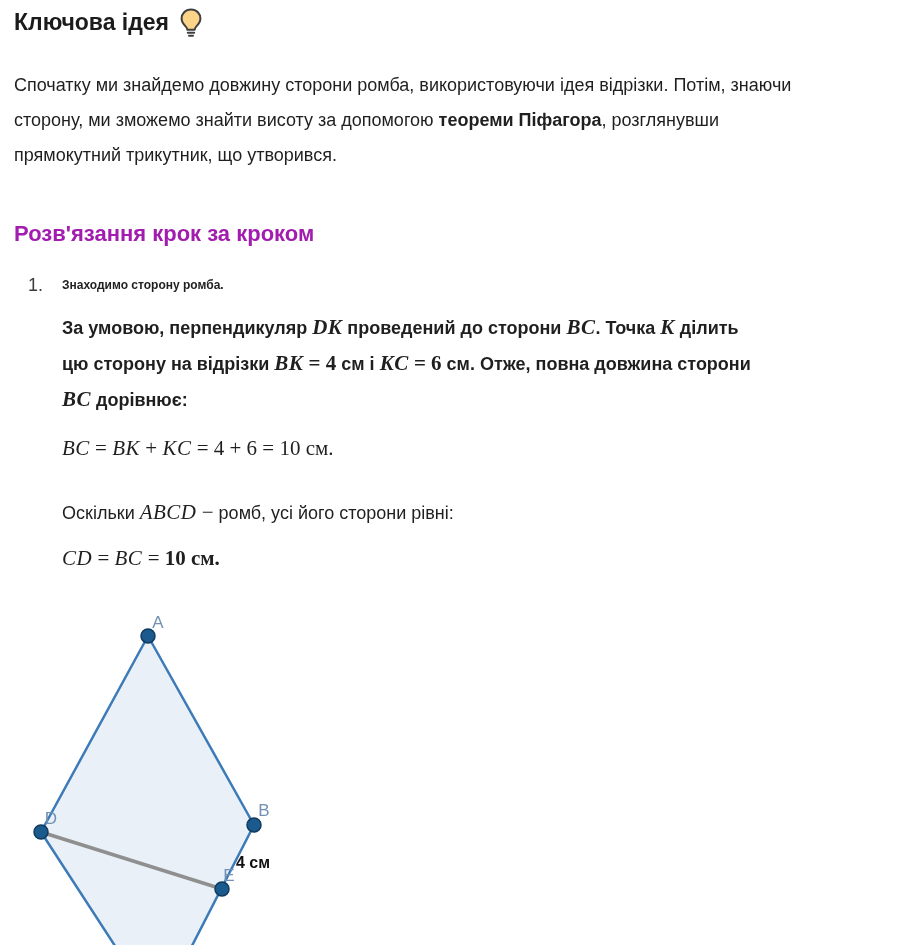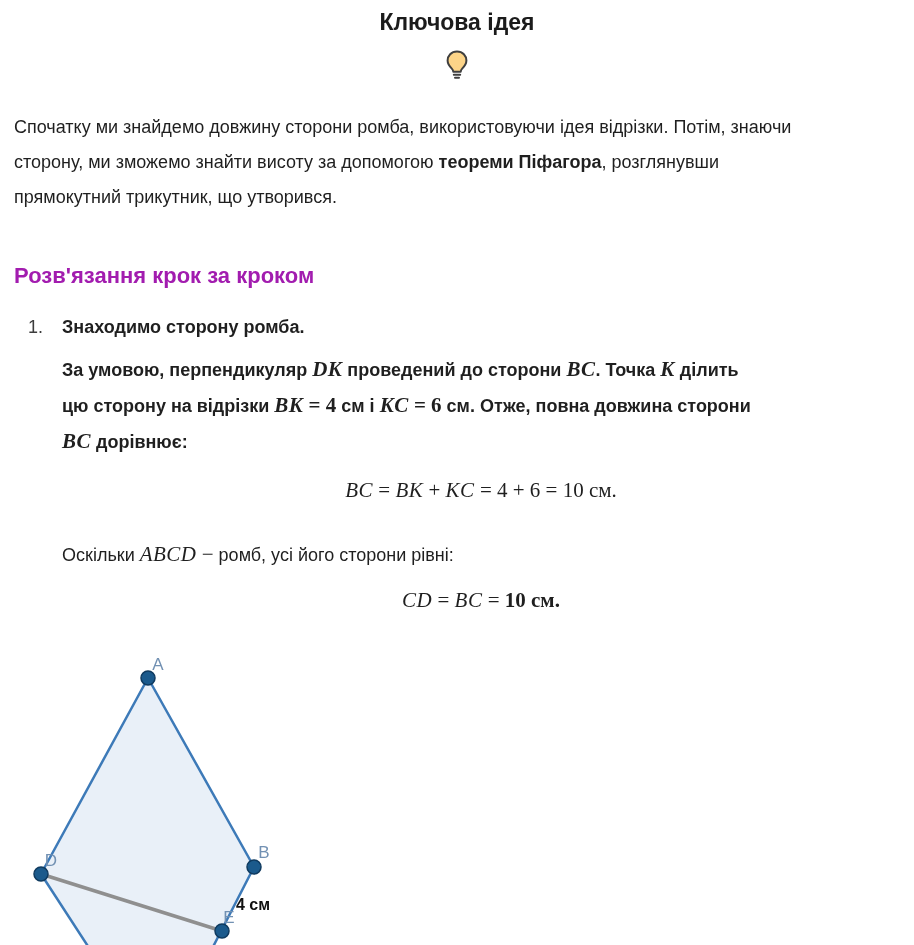--- a/index.html
+++ b/index.html
@@ -7,54 +7,54 @@
     width:914px;height:945px;overflow:hidden;
     background:#ffffff;color:#1f1f1f;
     font-family:"Liberation Sans",sans-serif;
     -webkit-font-smoothing:antialiased;
   }
   .content{padding:0 14px;}
 
   .key-idea-heading{
     margin:0;padding-top:6px;
     display:flex;align-items:center;gap:10px;
-    font-size:23px;font-weight:700;line-height:32px;color:#1b1b1b;flex-direction:column;
+    font-size:23px;font-weight:700;line-height:32px;color:#1b1b1b;
   }
   .bulb{flex:0 0 auto;margin-top:2px;}
 
   .intro{
     margin:30px 0 0;
     font-size:18px;line-height:35px;max-width:780px;
   }
   .run-bold{font-weight:700;text-align:right;}
 
   .solution-heading{
     margin:46px 0 0;
     font-size:22px;font-weight:700;line-height:30px;color:#a21caf;
   }
 
   .step{display:flex;margin-top:24px;}
   .step-number{
     flex:0 0 34px;margin-left:14px;
     font-size:18px;line-height:24px;color:#3c3c3c;
   }
   .step-body{flex:1 1 auto;min-width:0;}
-  .step-title{font-size:18px;font-weight:700;line-height:24px;}
+  .step-title{font-size:12px;font-weight:700;line-height:24px;}
 
   .step-para{
     margin:13px 0 0;
     font-size:18px;line-height:36px;max-width:705px;font-weight:bold;
   }
   .run-math{
     font-family:"Liberation Serif",serif;
     font-size:21px;line-height:1;white-space:pre-wrap;
   }
   .run-math i{font-style:italic;letter-spacing:0.5px;}
   .run-math-bold{font-weight:700;}
-  .formula-line{margin:16px 0 0;font-size:18px;line-height:30px;text-align:center;}
+  .formula-line{margin:16px 0 0;font-size:18px;line-height:30px;}
   .note-line{margin:34px 0 0;font-size:18px;line-height:30px;}
 
   .diagram-wrap{margin:30px 0 0 -14px;line-height:0;}
   .vertex-label{
     font-family:"Liberation Sans",sans-serif;
     font-size:17px;
   }
   .measure-label{
     font-family:"Liberation Sans",sans-serif;
     font-size:16px;font-weight:700;

